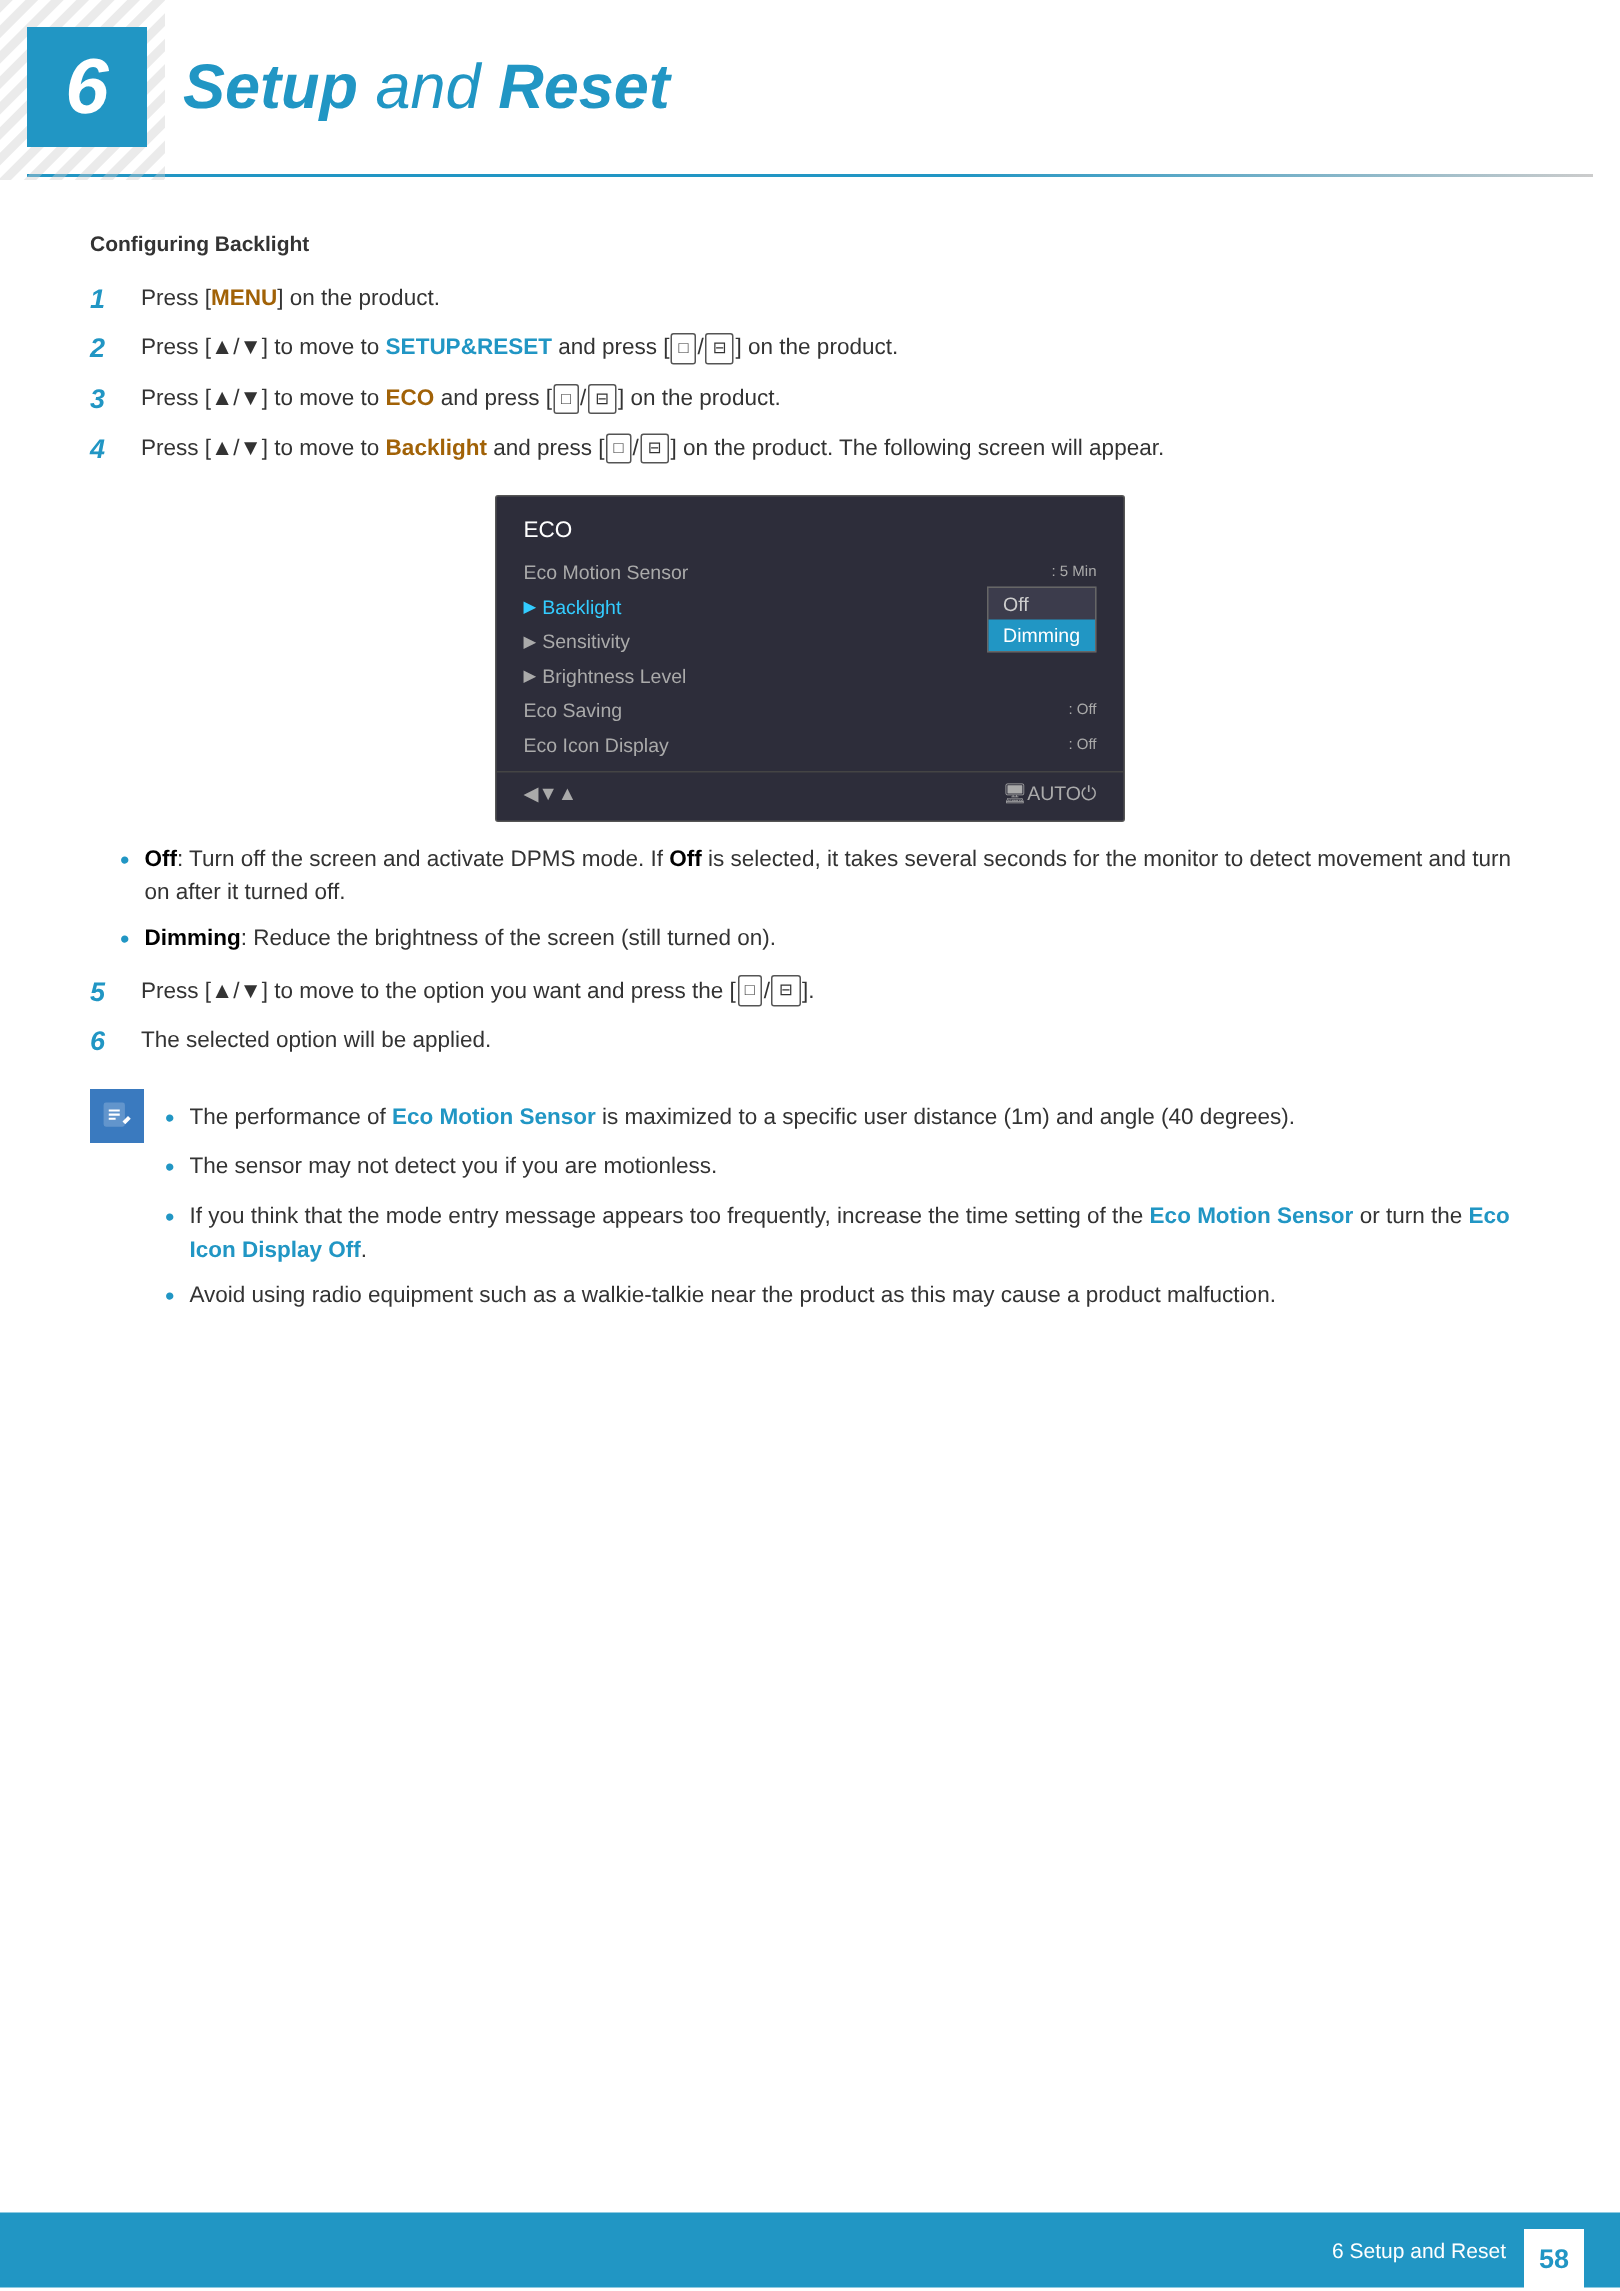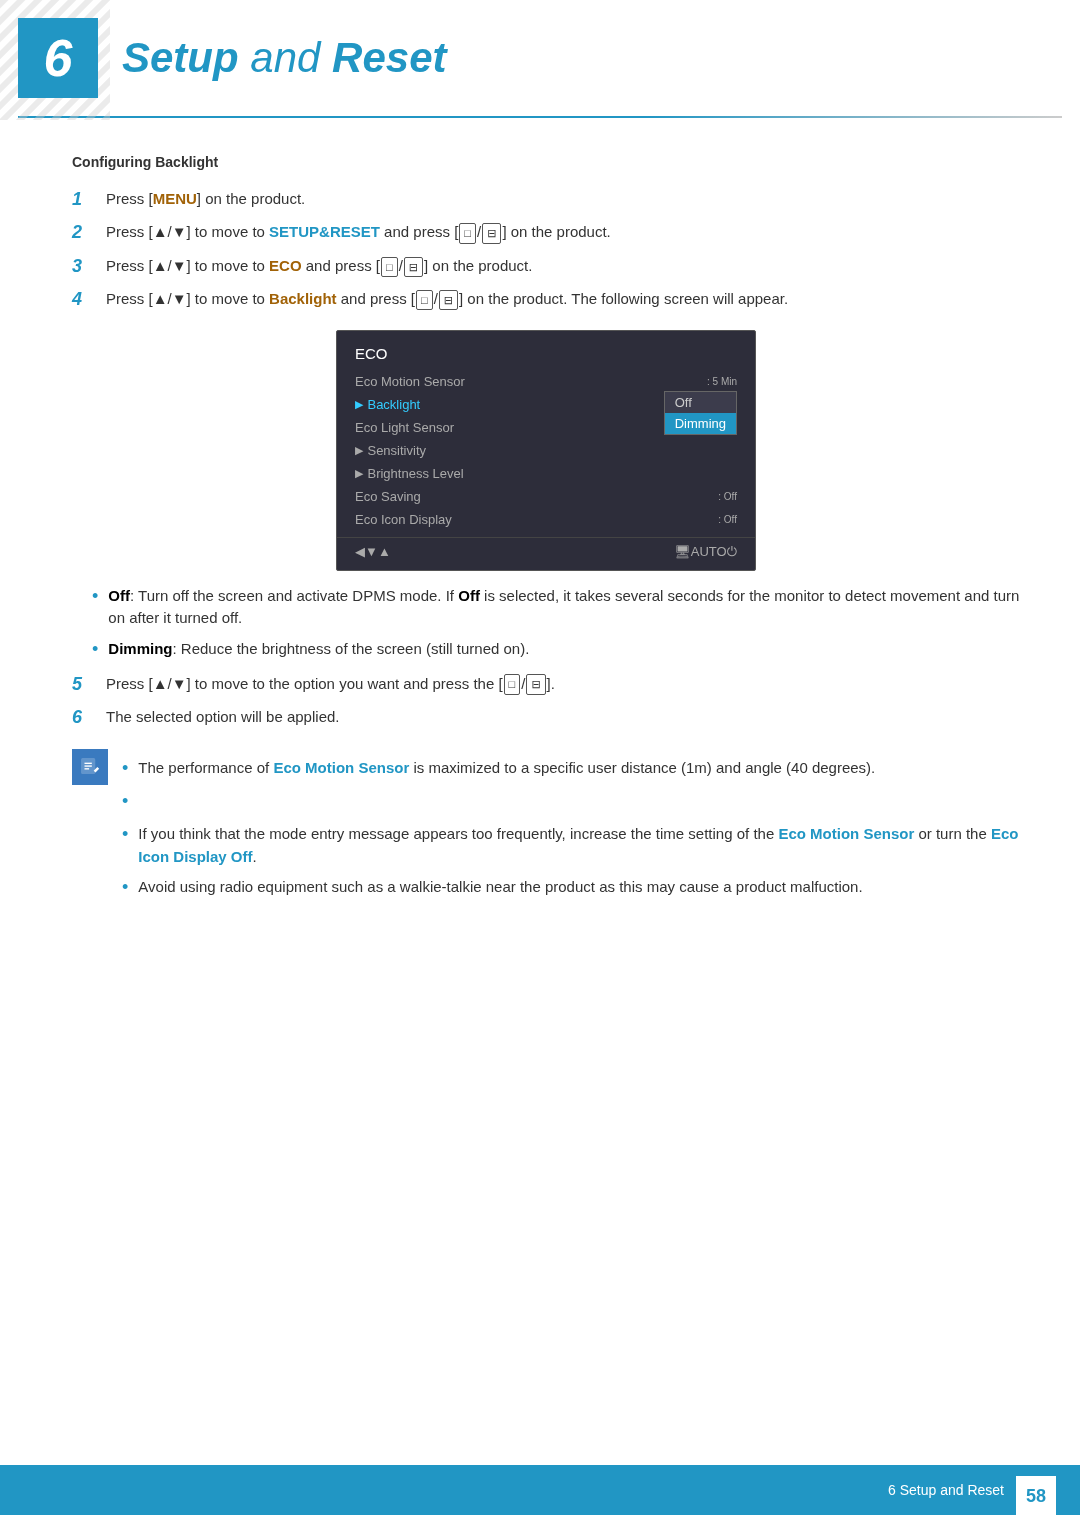--- a/index.html
+++ b/index.html
@@ -70,21 +70,20 @@
     
     .divider {
       height: 2px;
       background: linear-gradient(to right, #2196c4 60%, #cccccc 100%);
       margin: 0 18px 0 18px;
     }
 
     
     .content {
       padding: 36px 60px 80px 60px;
-      margin-left: 12px;
     }
 
     
     .section-heading {
       font-size: 14px;
       font-weight: bold;
       color: #333;
       margin-bottom: 18px;
     }
 
@@ -250,21 +249,21 @@
       height: 22px;
     }
 
     .note-bullets {
       flex: 1;
     }
 
     
     .footer {
       position: absolute;
-      bottom: 12px;
+      bottom: 2px;
       left: 0;
       right: 0;
       height: 50px;
       background: #2196c4;
       display: flex;
       align-items: center;
       justify-content: flex-end;
       padding: 0 24px;
     }
 
@@ -373,23 +372,20 @@
       <span class="arrow">▶</span>
       <span style="color:#33ccff;">Backlight</span>
       <span class="value cyan">:</span>
 
       <div style="position:absolute; right:18px; top:-2px; background:#3c3c4c; border:1px solid #666; min-width:72px; z-index:10;">
         <div style="padding:3px 10px; font-size:13px; color:#cccccc;">Off</div>
         <div style="padding:3px 10px; font-size:13px; color:#ffffff; background:#2196c4;">Dimming</div>
       </div>
     </div>
 
-    <div class="eco-menu-item">
-      <span>Eco Light Sensor</span>
-    </div>
 
     <div class="eco-menu-item">
       <span class="arrow" style="color:#aaa;">▶</span>
       <span>Sensitivity</span>
     </div>
 
     <div class="eco-menu-item">
       <span class="arrow" style="color:#aaa;">▶</span>
       <span>Brightness Level</span>
     </div>
@@ -472,20 +468,23 @@
     <div class="note-bullets">
       <ul class="bullet-list" style="margin-left:0;">
         <li>
           <span class="bullet-dot">•</span>
           <span class="bullet-text">
             The performance of <b class="cyan-bold" style="color:#2196c4;">Eco Motion Sensor</b> is maximized to a specific user distance (1m) and angle (40 degrees).
           </span>
         </li>
         <li>
           <span class="bullet-dot">•</span>
+          <span class="bullet-text">
+            The sensor may not detect you if you are motionless.
+          </span>
         </li>
         <li>
           <span class="bullet-dot">•</span>
           <span class="bullet-text">
             If you think that the mode entry message appears too frequently, increase the time setting of the <b class="cyan-bold" style="color:#2196c4;">Eco Motion Sensor</b> or turn the <b class="cyan-bold" style="color:#2196c4;">Eco Icon Display Off</b>.
           </span>
         </li>
         <li>
           <span class="bullet-dot">•</span>
           <span class="bullet-text">

